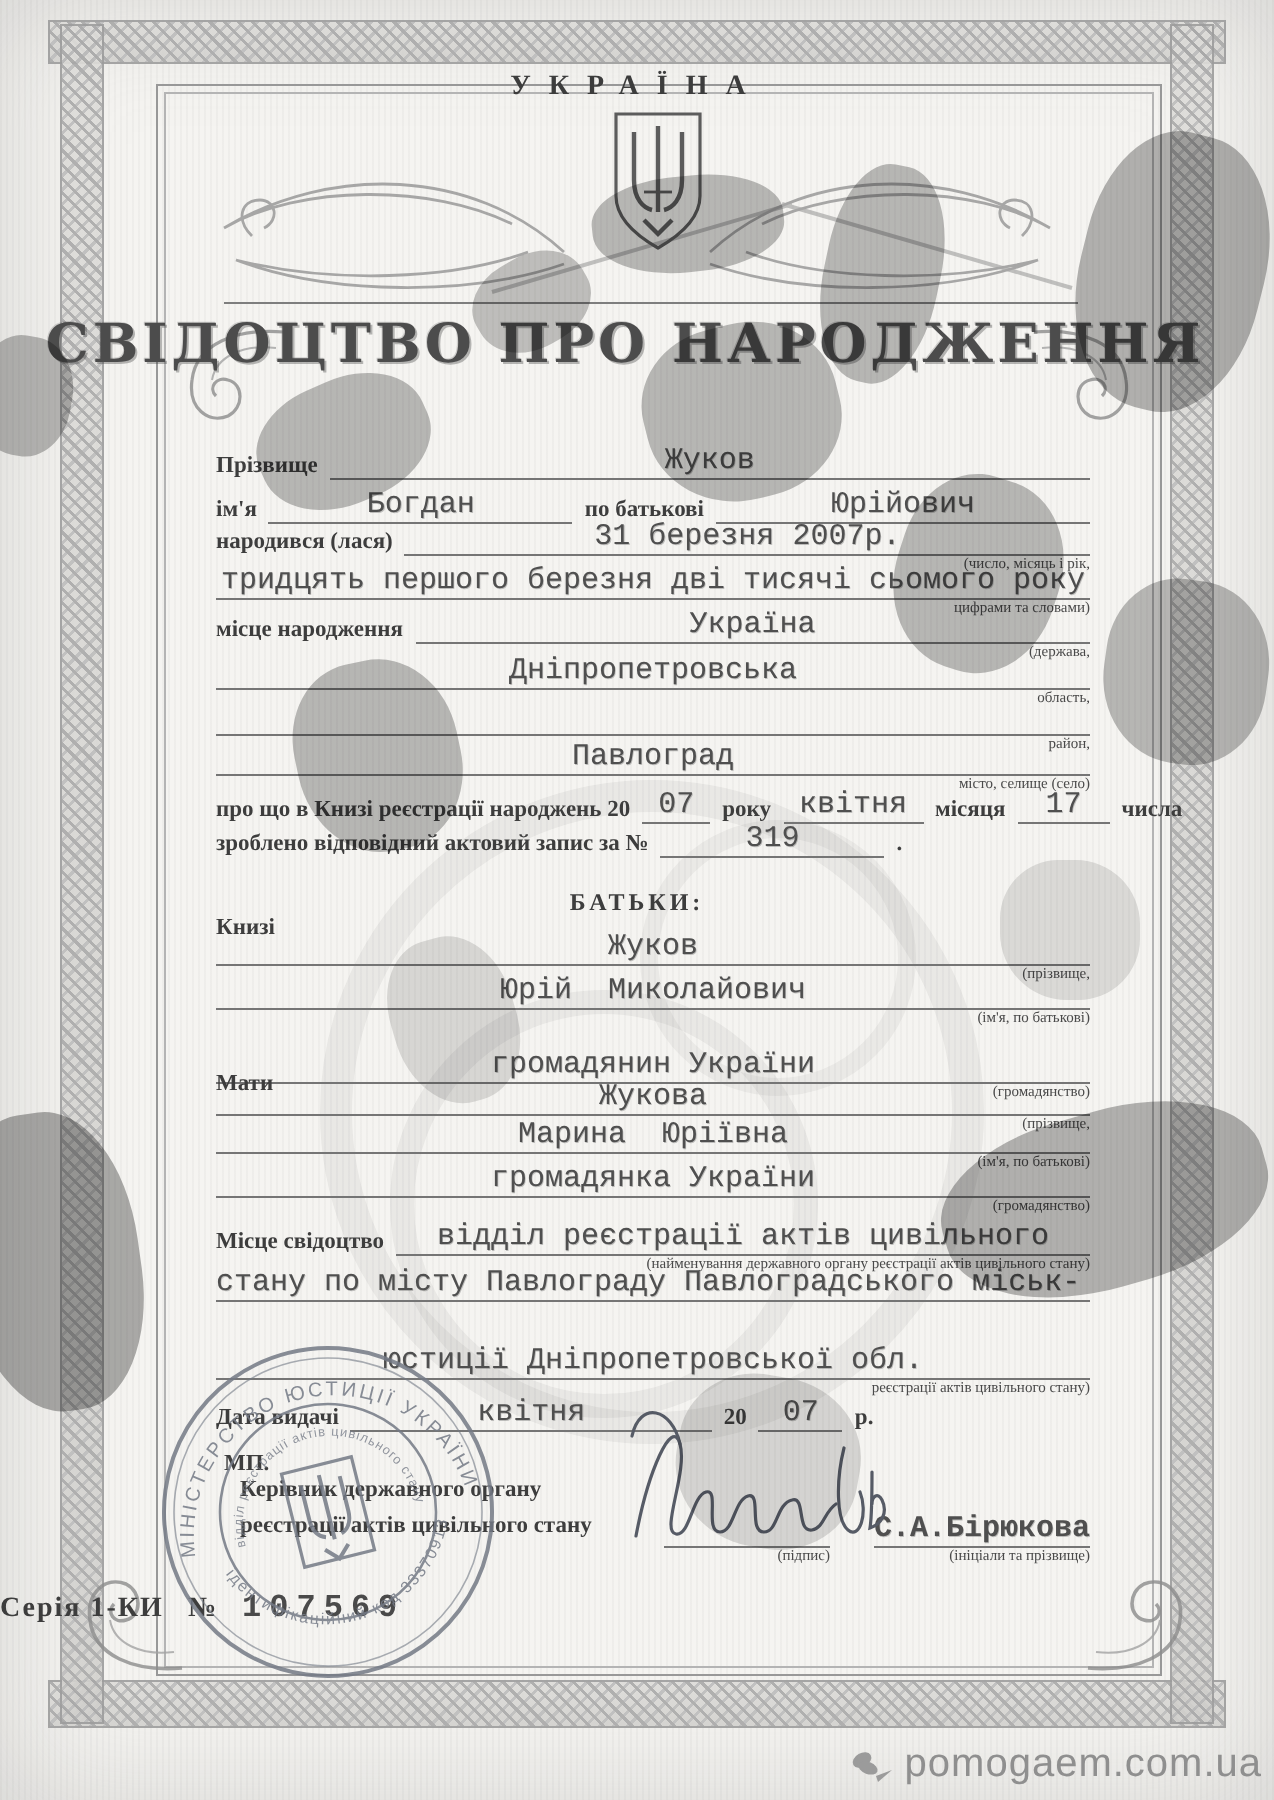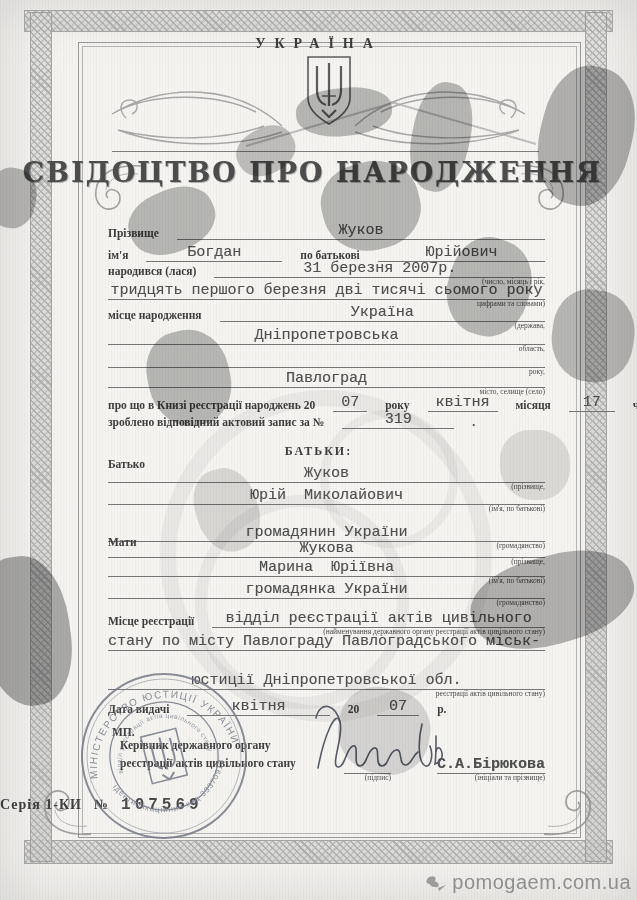--- a/index.html
+++ b/index.html
@@ -23,21 +23,21 @@
   .midframe:after{content:"";position:absolute;inset:3px;border:1px solid #b4b4b4}
   .rule{position:absolute;z-index:2;left:112px;right:98px;top:151px;border-top:1px solid #7e7e7e}
   .corner{position:absolute;z-index:2;opacity:.8}
   
   .country{position:absolute;z-index:3;top:36px;left:0;right:0;text-align:center;
     font:700 14px "Liberation Serif",serif;letter-spacing:9px;color:#3c3c3c}
   .title{position:absolute;z-index:3;top:157px;left:0;right:12px;text-align:center;
     font:700 27px "DejaVu Serif",serif;letter-spacing:2px;color:#4c4c4c;
     text-shadow:1px 1px 0 rgba(60,60,60,.35), -0.5px -0.5px 0 rgba(120,120,120,.3)}
   
-  .row{position:absolute;z-index:3;left:108px;right:92px;display:flex;align-items:flex-end;gap:18px;height:17px}
+  .row{position:absolute;z-index:3;left:108px;right:92px;display:flex;align-items:flex-end;gap:6px;height:17px}
   .lbl{font:700 11.5px "Liberation Serif",serif;color:#3d3d3d;white-space:nowrap;padding-bottom:1px}
   .txt{font:700 11.5px "Liberation Serif",serif;color:#3d3d3d;white-space:nowrap;padding-bottom:1px}
   .fill{flex:1;position:relative;border-bottom:1px solid #757575;text-align:center;min-height:16px}
   .fill.noline{border-bottom:none}
   .val{font:15px "Liberation Mono","DejaVu Sans Mono",monospace;color:#4f4f4f;white-space:pre;
     text-shadow:.4px .4px 0 rgba(90,90,90,.35)}
   .val.left{display:block;text-align:left}
   .cap{position:absolute;top:100%;left:0;right:0;text-align:right;
     font:italic 0 "Liberation Serif",serif;font-size:7.5px;font-style:normal;color:#4a4a4a;white-space:nowrap}
   .tok{position:relative;border-bottom:1px solid #757575;text-align:center;padding:0 8px;min-height:16px}
@@ -153,21 +153,21 @@
   <div class="row" style="top:328px">
     <span class="fill">
       <span class="val">Дніпропетровська</span>
       <i class="cap">область,</i>
     </span>
   </div>
 
   <div class="row" style="top:351px">
     <span class="fill">
       <span class="val"></span>
-      <i class="cap">року,</i>
+      <i class="cap">район,</i>
     </span>
   </div>
 
   <div class="row" style="top:371px">
     <span class="fill">
       <span class="val">Павлоград</span>
       <i class="cap">місто, селище (село)</i>
     </span>
   </div>
 
@@ -182,21 +182,21 @@
   </div>
 
   <div class="row" style="top:412px">
     <span class="txt">зроблено відповідний актовий запис за №</span>
     <span class="tok" style="min-width:96px"><span class="val">319</span></span>
     <span class="txt">.</span>
     <span style="flex:1"></span>
   </div>
 
   <div class="section" style="top:444px">БАТЬКИ:</div>
-  <div class="plain" style="top:458px;left:108px">Батько</div>
+  <div class="plain" style="top:458px;left:108px">Книзі</div>
 
   <div class="row" style="top:466px">
     <span class="fill">
       <span class="val">Жуков</span>
       <i class="cap">(прізвище,</i>
     </span>
   </div>
   <div class="row" style="top:488px">
     <span class="fill">
       <span class="val">Юрій  Миколайович</span>
@@ -225,21 +225,21 @@
     </span>
   </div>
   <div class="row" style="top:582px">
     <span class="fill">
       <span class="val">громадянка України</span>
       <i class="cap">(громадянство)</i>
     </span>
   </div>
 
   <div class="row" style="top:611px">
-    <span class="lbl">Місце реєстрації</span>
+    <span class="lbl">Місце свідоцтво</span>
     <span class="fill">
       <span class="val">відділ реєстрації актів цивільного</span>
       <i class="cap">(найменування державного органу  реєстрації актів цивільного стану)</i>
     </span>
   </div>
   <div class="row" style="top:634px">
     <span class="fill">
       <span class="val left">стану по місту Павлограду Павлоградського міськ-</span>
     </span>
   </div>

